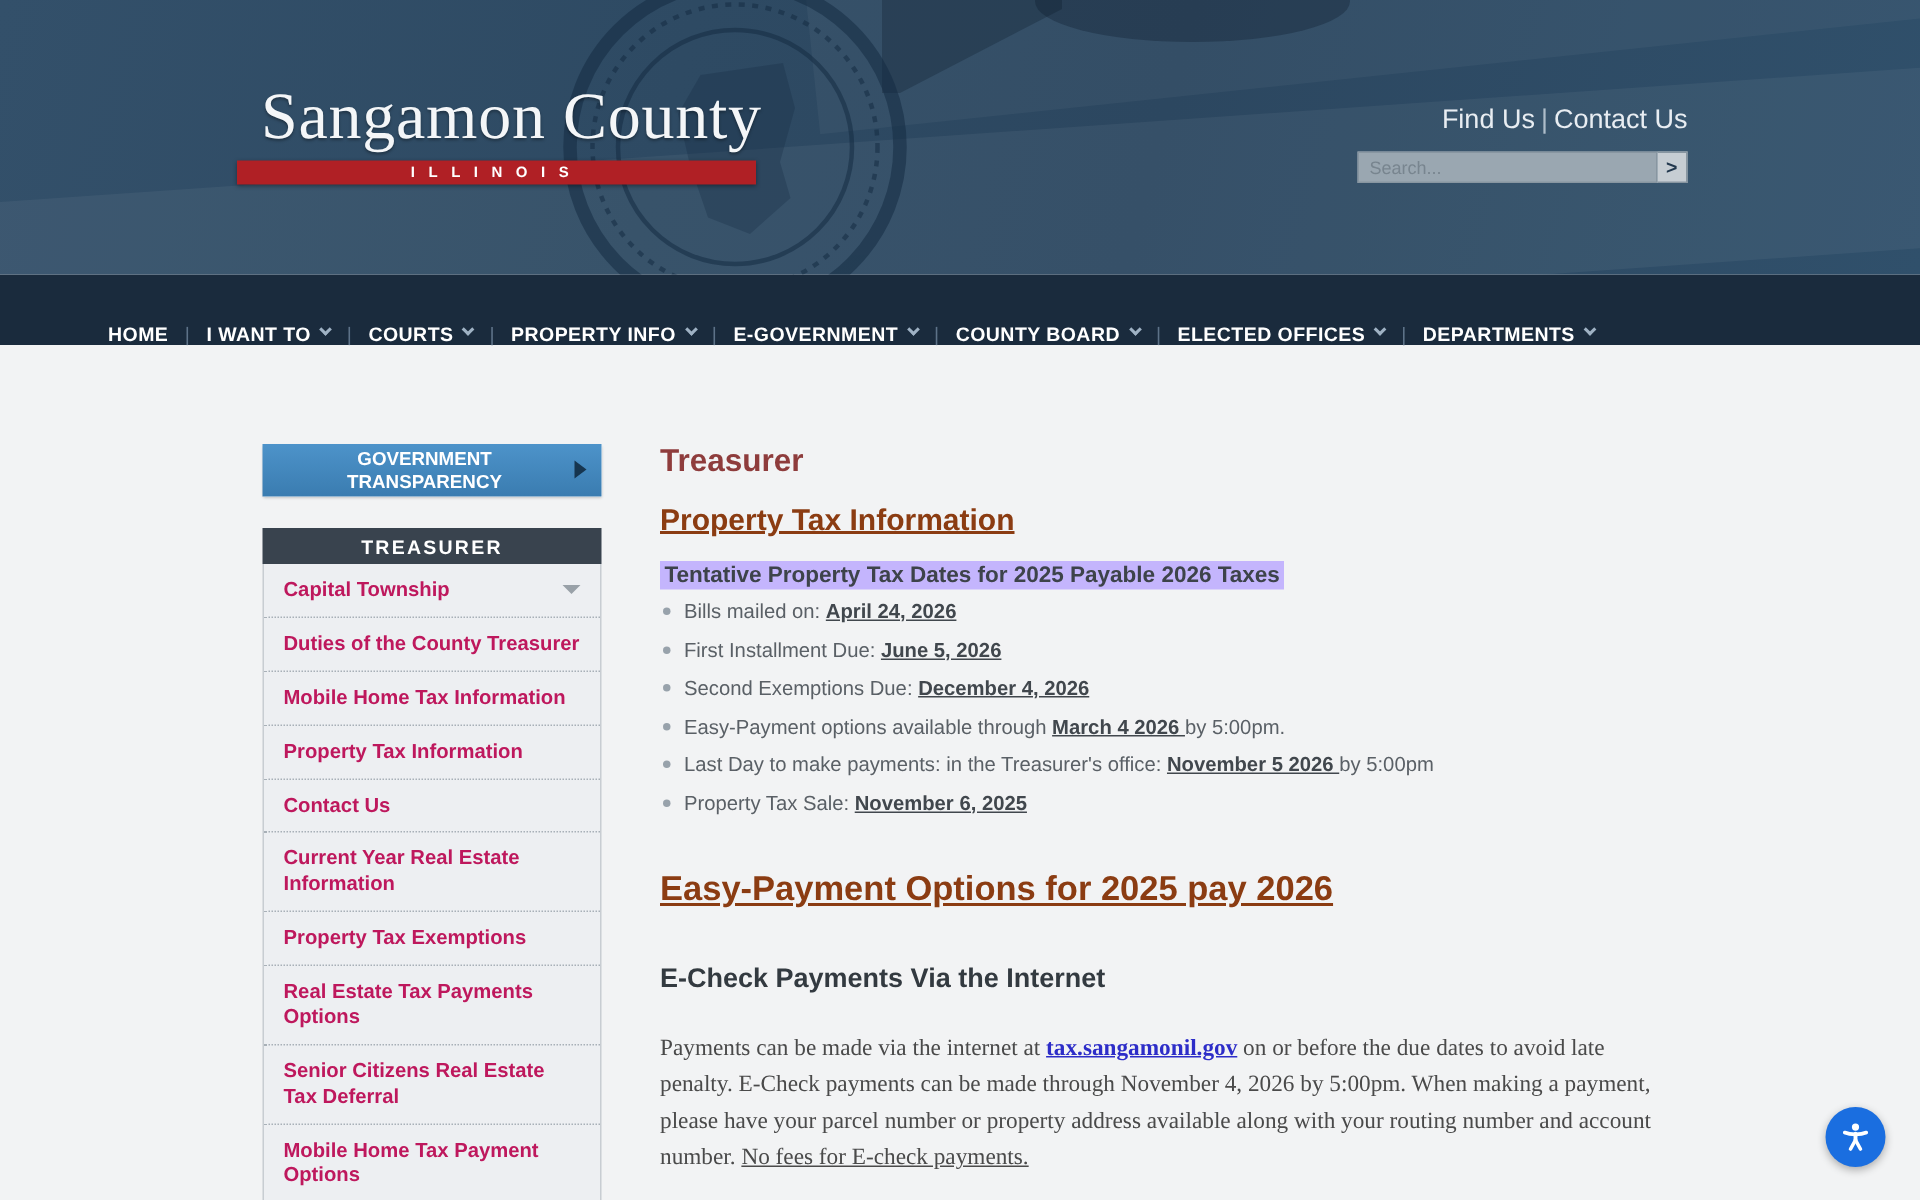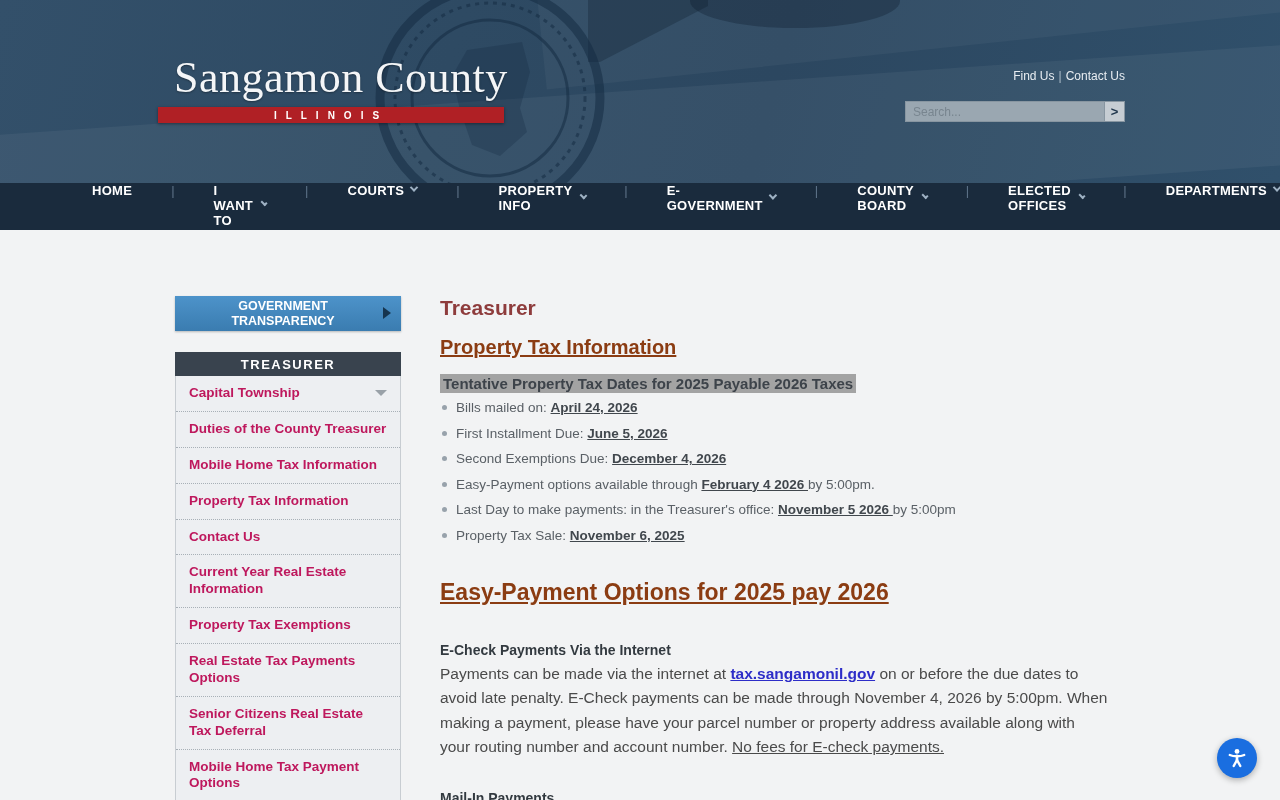--- a/index.html
+++ b/index.html
@@ -21,34 +21,34 @@
                background:rgba(10,24,40,0.30); border-radius:50%; }
   .seal { position:absolute; left:372px; top:-20px; opacity:0.55; }
   .logo-block { position:absolute; left:158px; top:52px; z-index:3; }
   .logo-title { font-family:"Liberation Serif", serif; color:#f4f6f8; font-size:44px;
                 letter-spacing:0.5px; padding-left:16px; text-shadow:0 1px 2px rgba(0,0,0,0.35); }
   .logo-bar { margin-top:4px; width:346px; height:16px; background:#b02025;
               box-shadow:0 1px 3px rgba(0,0,0,0.4);
               display:flex; align-items:center; justify-content:center;
               color:#fff; font-size:10px; font-weight:bold; letter-spacing:9px; }
   .header-links { position:absolute; right:155px; top:69px; z-index:3;
-                  color:#e8edf2; font-size:12px; }
+                  color:#e8edf2; font-size:18px; }
   .header-links a { color:#e8edf2; text-decoration:none; cursor:pointer; }
   .hl-sep { color:#aebdca; margin:0 4px; }
   .searchbar { position:absolute; right:155px; top:101px; z-index:3; display:flex;margin-left:16px; }
   .search-input { width:200px; height:21px; background:#9aa7b1; border:1px solid #8896a1;
                   color:#5f6d79; font-size:12px; padding:0 7px; outline:none; }
   .search-input::placeholder { color:#78858f; }
   .search-btn { width:20px; height:21px; background:#c6cdd3; border:1px solid #8896a1;
                 border-left:none; color:#22384e; font-size:13px; font-weight:bold;
                 line-height:19px; text-align:center; cursor:pointer; }
 
   
-  .nav { height:47px; background:#1a2b3d; display:flex; align-items:flex-start;
-         padding-left:92px;gap:28px; }
+  .nav { height:47px; background:#1a2b3d; display:flex; align-items:flex-end;
+         padding-left:72px; }
   .nav a { color:#fff; font-size:13px; font-weight:bold; letter-spacing:0.3px;
            text-decoration:none; cursor:pointer; display:inline-flex; align-items:center; }
   .nav .sep { color:#5d7288; margin:0 11px; font-size:13px; }
   .caret { display:inline-block; width:6px; height:6px; border-left:2px solid #9fb2c4;
            border-bottom:2px solid #9fb2c4; transform:rotate(-45deg) translate(1px,-1px);
            margin-left:7px; margin-top:-3px; }
 
   
   .content { display:flex; padding:66px 0 0 175px; }
 
@@ -74,29 +74,29 @@
   .tri-down { width:0; height:0; border-left:6px solid transparent;
               border-right:6px solid transparent; border-top:6px solid #99a1a8; flex:none; }
 
   
   .main { margin-left:39px; width:668px; }
   .page-title { color:#8e3c3c; font-size:21px; font-weight:bold; margin-bottom:16px; }
   .sec-link { display:inline-block; color:#8b3c12; font-size:20px; font-weight:bold;
               text-decoration:underline; cursor:pointer; margin-bottom:16px; }
   .sec-link.big { font-size:23px; margin-top:26px; margin-bottom:18px; }
   .sub-strong { font-size:15px; font-weight:bold; color:#3d434a; margin-bottom:8px; }
-  .sub-strong .hl { background:#a3a3a3; padding:1px 3px; }
+  .sub-strong .hl { background:#c4b5fd; padding:1px 3px; }
   ul.dates { list-style:none; margin:6px 0 0 2px; }
   ul.dates li { font-size:13.5px; color:#5a6066; margin-bottom:10.5px; padding-left:14px;
                 position:relative; }
   ul.dates li::before { content:""; position:absolute; left:0; top:5px; width:5px; height:5px;
                         border-radius:50%; background:#98a2ab; }
   ul.dates .date { font-weight:bold; color:#41474d; text-decoration:underline; }
-  .h3 { font-size:14px; font-weight:bold; color:#333a40; margin:18px 0 4px; }
-  .serif-para { font-family:Liberation Sans, sans-serif; font-size:15.5px; color:#4a4a4a;
+  .h3 { font-size:18px; font-weight:bold; color:#333a40; margin:18px 0 24px; }
+  .serif-para { font-family:Liberation Serif, serif; font-size:15.5px; color:#4a4a4a;
                 line-height:1.58; margin-bottom:28px; max-width:668px; }
   .serif-para .extlink { color:#2d2dc8; font-weight:bold; text-decoration:underline; cursor:pointer; }
   .serif-para .uline { text-decoration:underline; }
   .h3.mailin { margin-top:30px; }
 
   
   .a11y-btn { position:absolute; right:23px; bottom:22px; width:40px; height:40px;
               border-radius:50%; background:#1a6ee0; box-shadow:0 2px 6px rgba(0,0,0,0.3);
               display:flex; align-items:center; justify-content:center; cursor:pointer; z-index:9; }
 </style>
@@ -225,21 +225,21 @@
       <a class="sec-link">Property Tax Information</a>
 
       <div class="sub-strong">
         <span class="hl">Tentative Property Tax Dates for 2025 Payable 2026 Taxes</span>
       </div>
 
       <ul class="dates">
         <li><span>Bills mailed on: </span><span class="date">April 24, 2026</span><span></span></li>
         <li><span>First Installment Due: </span><span class="date">June 5, 2026</span><span></span></li>
         <li><span>Second Exemptions Due: </span><span class="date">December 4, 2026</span><span></span></li>
-        <li><span>Easy-Payment options available through </span><span class="date">February 4 2026 </span><span> by 5:00pm.</span></li>
+        <li><span>Easy-Payment options available through </span><span class="date">March 4 2026 </span><span> by 5:00pm.</span></li>
         <li><span>Last Day to make payments: in the Treasurer's office: </span><span class="date">November 5 2026 </span><span>by 5:00pm</span></li>
         <li><span>Property Tax Sale: </span><span class="date">November 6, 2025</span><span></span></li>
       </ul>
 
       <a class="sec-link big">Easy-Payment Options for 2025 pay 2026</a>
 
       <div class="h3">E-Check Payments Via the Internet</div>
 
       <p class="serif-para">
         <span>Payments can be made via the internet at </span><a class="extlink">tax.sangamonil.gov</a><span> on or before the due dates to avoid late penalty.  E-Check payments can be made through November 4, 2026 by 5:00pm. When making a payment, please have your parcel number or property address available along with your routing number and account number.  </span><span class="uline">No fees  for E-check payments.</span>

